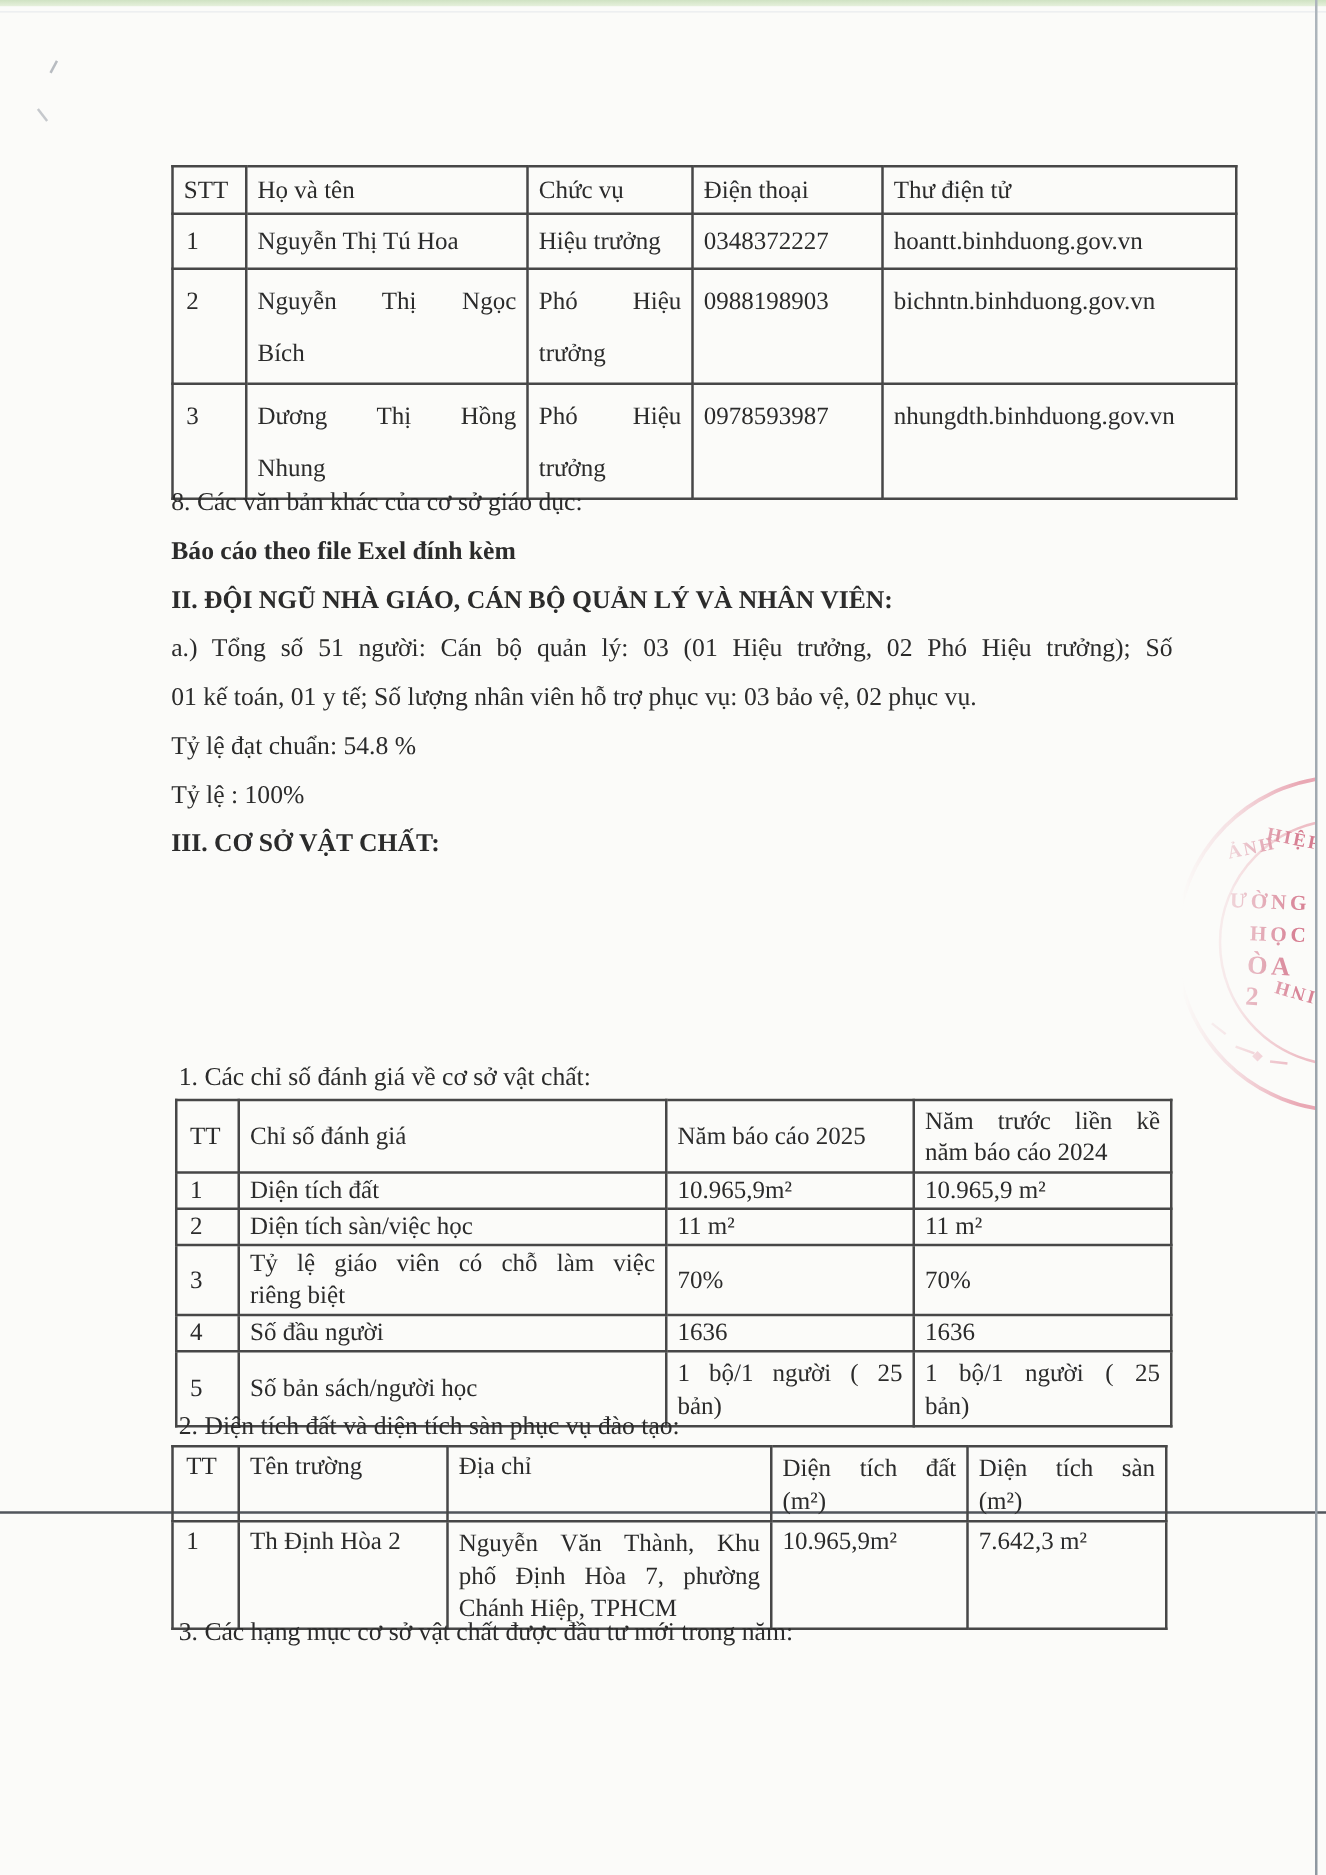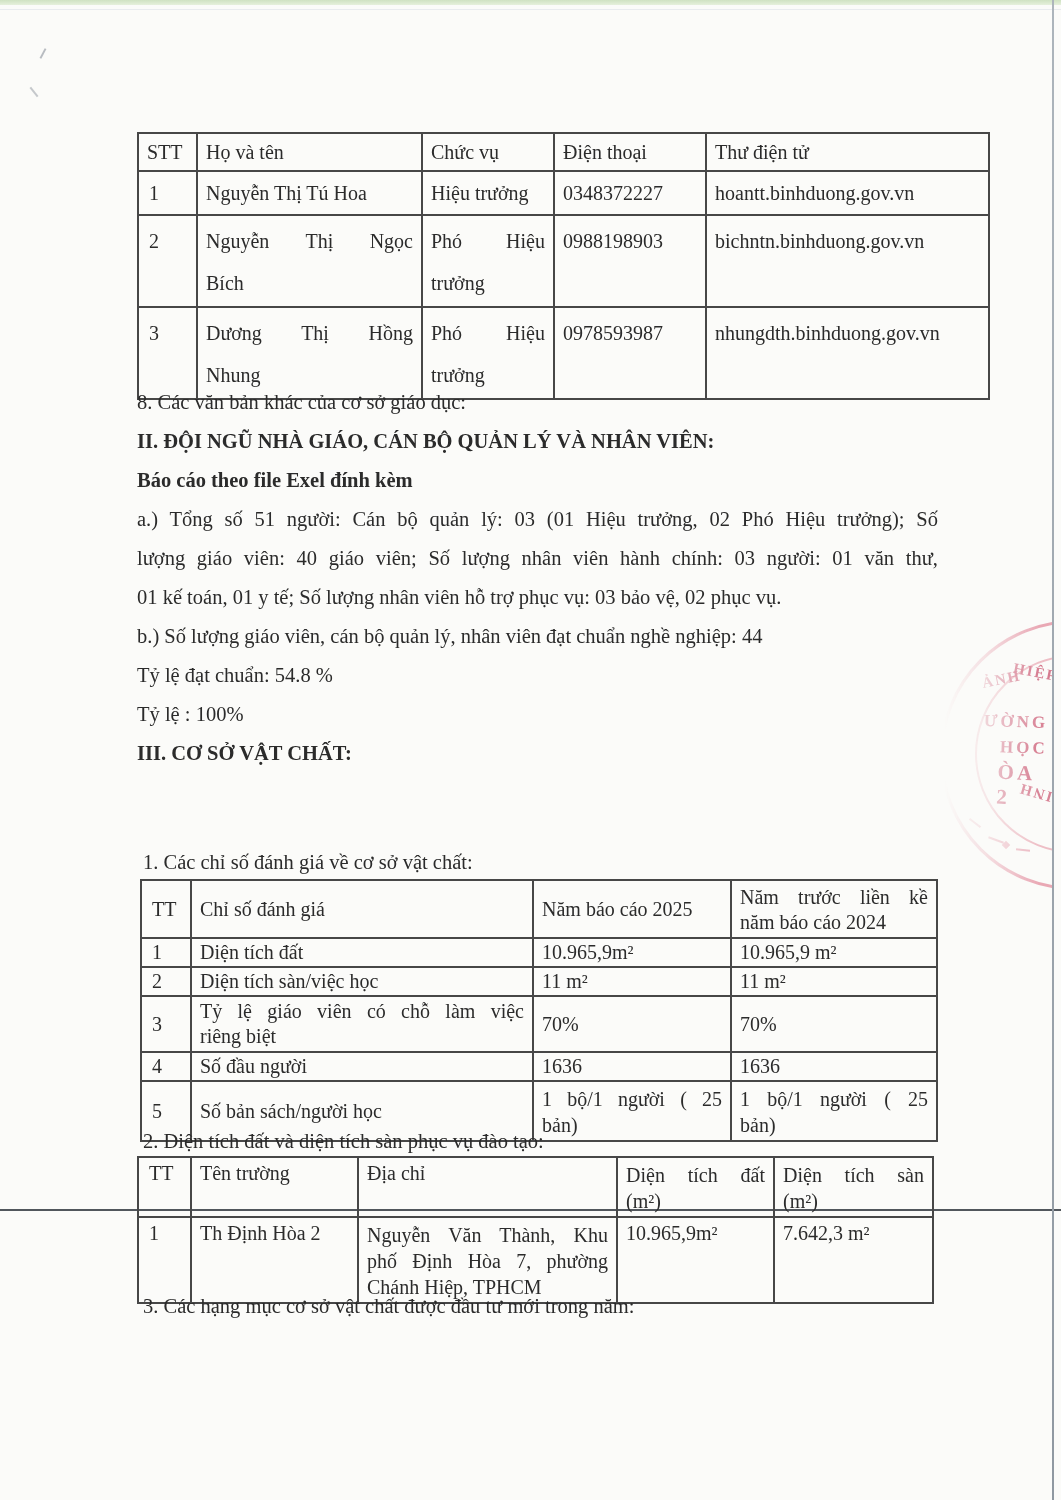--- a/index.html
+++ b/index.html
@@ -127,26 +127,24 @@
         <div class="cl">trưởng</div>
       </td>
       <td class="vt cl">0978593987</td>
       <td class="vt cl">nhungdth.binhduong.gov.vn</td>
     </tr>
   </tbody>
     </table>
 
   <div class="body-text">
     <div class="line">8. Các văn bản khác của cơ sở giáo dục:</div>
+    <div class="line b">Báo cáo theo file Exel đính kèm</div>
     <div class="line b">II. ĐỘI NGŨ NHÀ GIÁO, CÁN BỘ QUẢN LÝ VÀ NHÂN VIÊN:</div>
-    <div class="line b">Báo cáo theo file Exel đính kèm</div>
     <div class="line jl">a.) Tổng số 51 người: Cán bộ quản lý: 03 (01 Hiệu trưởng, 02 Phó Hiệu trưởng); Số</div>
-    <div class="line jl">lượng giáo viên: 40 giáo viên; Số lượng nhân viên hành chính: 03 người: 01 văn thư,</div>
     <div class="line">01 kế toán, 01 y tế; Số lượng nhân viên hỗ trợ phục vụ: 03 bảo vệ, 02 phục vụ.</div>
-    <div class="line">b.) Số lượng giáo viên, cán bộ quản lý, nhân viên đạt chuẩn nghề nghiệp: 44</div>
     <div class="line">Tỷ lệ đạt chuẩn: 54.8 %</div>
     <div class="line">Tỷ lệ : 100%</div>
     <div class="line b">III. CƠ SỞ VẬT CHẤT:</div>
   </div>
   <div class="caption cap2">1. Các chỉ số đánh giá về cơ sở vật chất:</div>
 
   <table class="t2">
     <colgroup>
         <col style="width:50px">
         <col style="width:342px">

